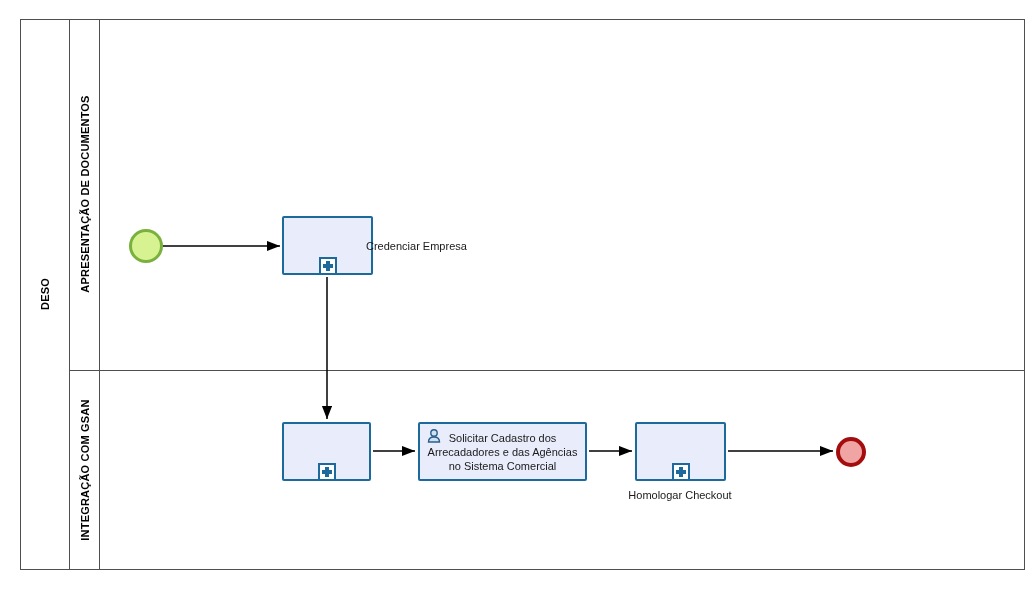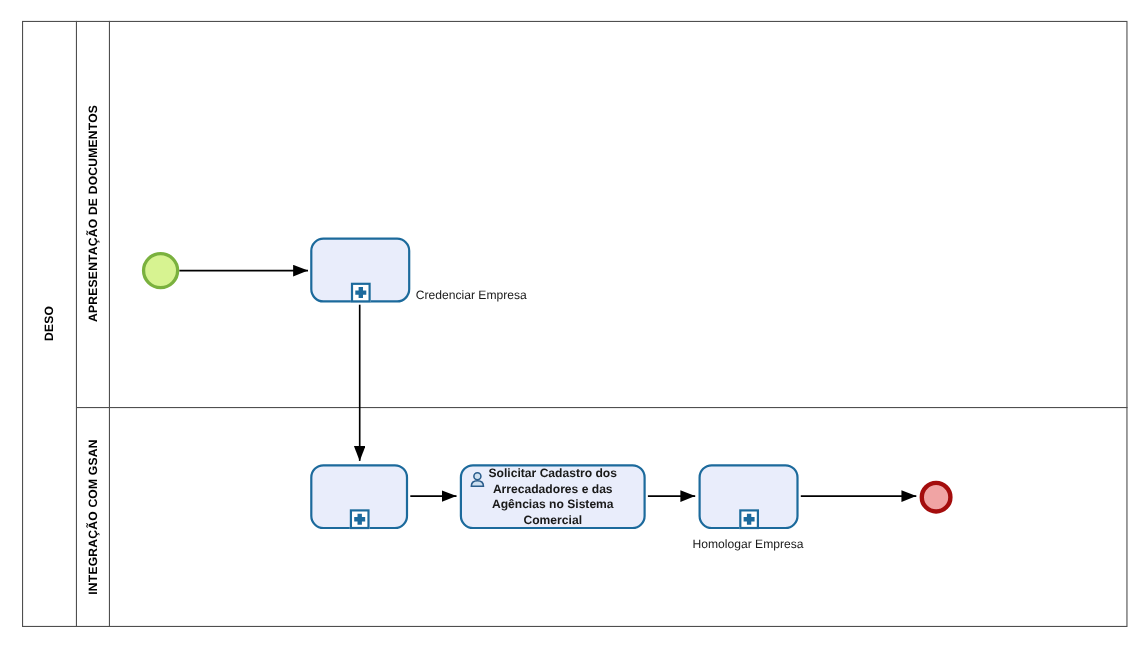--- a/index.html
+++ b/index.html
@@ -29,21 +29,21 @@
     background:#4f4f4f;
   }
   .vlabel{
     position:absolute;white-space:nowrap;
     transform:translate(-50%,-50%) rotate(-90deg);
     font-weight:bold;font-size:11px;letter-spacing:.2px;color:#000;
   }
   
   .task{
     position:absolute;box-sizing:border-box;
-    background:#e9edfb;border:2px solid #1c6a9c;border-radius:12px;font-weight:bold;
+    background:#e9edfb;border:2px solid #1c6a9c;border-radius:2px;
   }
   .task-text{
     position:absolute;inset:0;display:flex;align-items:center;justify-content:center;
     text-align:center;font-size:11px;line-height:14px;padding:2px 6px;color:#1a1a1a;
   }
   .plus-marker{
     position:absolute;width:18px;height:18px;box-sizing:border-box;
     background:#ffffff;border:2px solid #1c6a9c;
     display:flex;align-items:center;justify-content:center;
   }
@@ -92,21 +92,21 @@
 
   <div class="event start-event"></div>
 
   <div class="task" style="left:282px;top:216px;width:91px;height:59px;">
     <div class="plus-marker" style="left:35px;top:39px;">
       <svg width="12" height="12" viewBox="0 0 12 12">
           <path d="M6,1 V11 M1,6 H11" stroke="#1c6a9c" stroke-width="4"></path>
         </svg>
     </div>
   </div>
-  <div class="node-label" style="left:378px;top:239px;white-space:nowrap;margin-top:23px;">Credenciar Empresa</div>
+  <div class="node-label" style="left:366px;top:239px;white-space:nowrap;">Credenciar Empresa</div>
 
   <div class="task" style="left:282px;top:422px;width:89px;height:59px;">
     <div class="plus-marker" style="left:34px;top:39px;">
       <svg width="12" height="12" viewBox="0 0 12 12">
           <path d="M6,1 V11 M1,6 H11" stroke="#1c6a9c" stroke-width="4"></path>
         </svg>
     </div>
   </div>
 
   <div class="task" style="left:418px;top:422px;width:169px;height:59px;">
@@ -117,17 +117,17 @@
     <div class="task-text">Solicitar Cadastro dos Arrecadadores e das Agências no Sistema Comercial</div>
   </div>
 
   <div class="task" style="left:635px;top:422px;width:91px;height:59px;">
     <div class="plus-marker" style="left:35px;top:39px;">
       <svg width="12" height="12" viewBox="0 0 12 12">
           <path d="M6,1 V11 M1,6 H11" stroke="#1c6a9c" stroke-width="4"></path>
         </svg>
     </div>
   </div>
-  <div class="node-label" style="left:605px;top:488px;width:150px;text-align:center;white-space:nowrap;">Homologar Empresa</div>
+  <div class="node-label" style="left:605px;top:488px;width:150px;text-align:center;white-space:nowrap;">Homologar Checkout</div>
 
   <div class="event end-event"></div>
 
 </div>
 
 </body></html>

